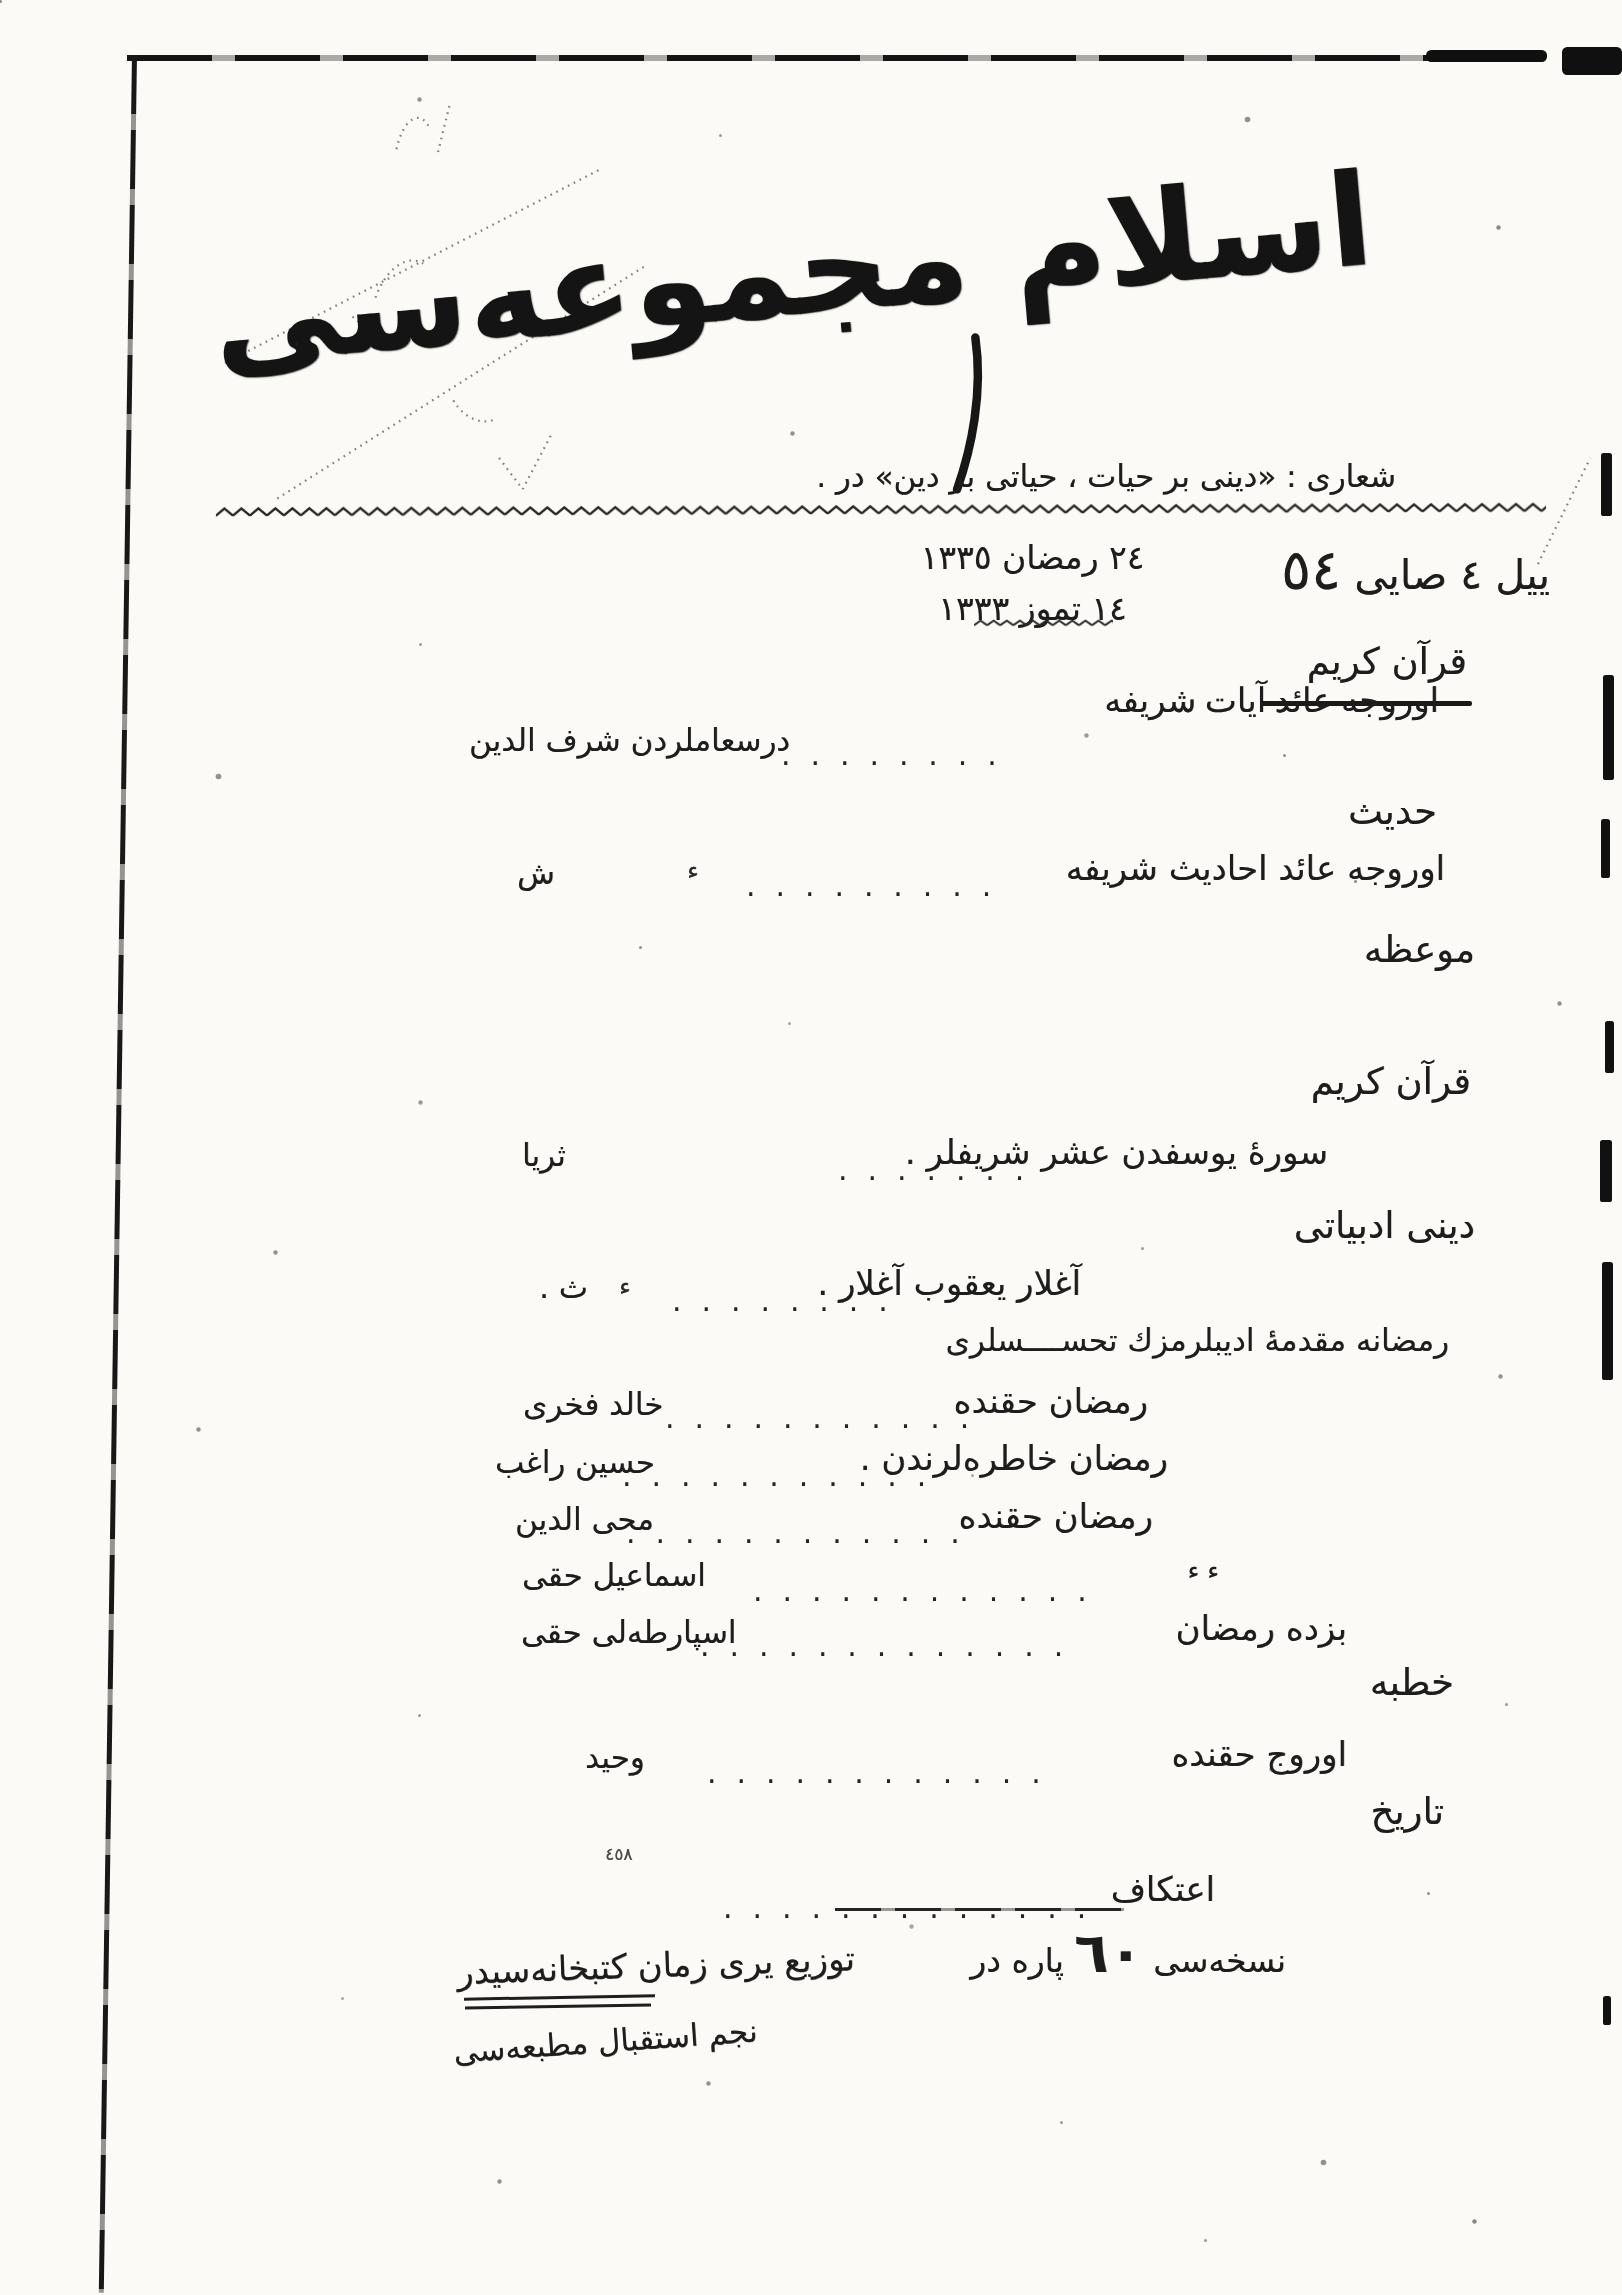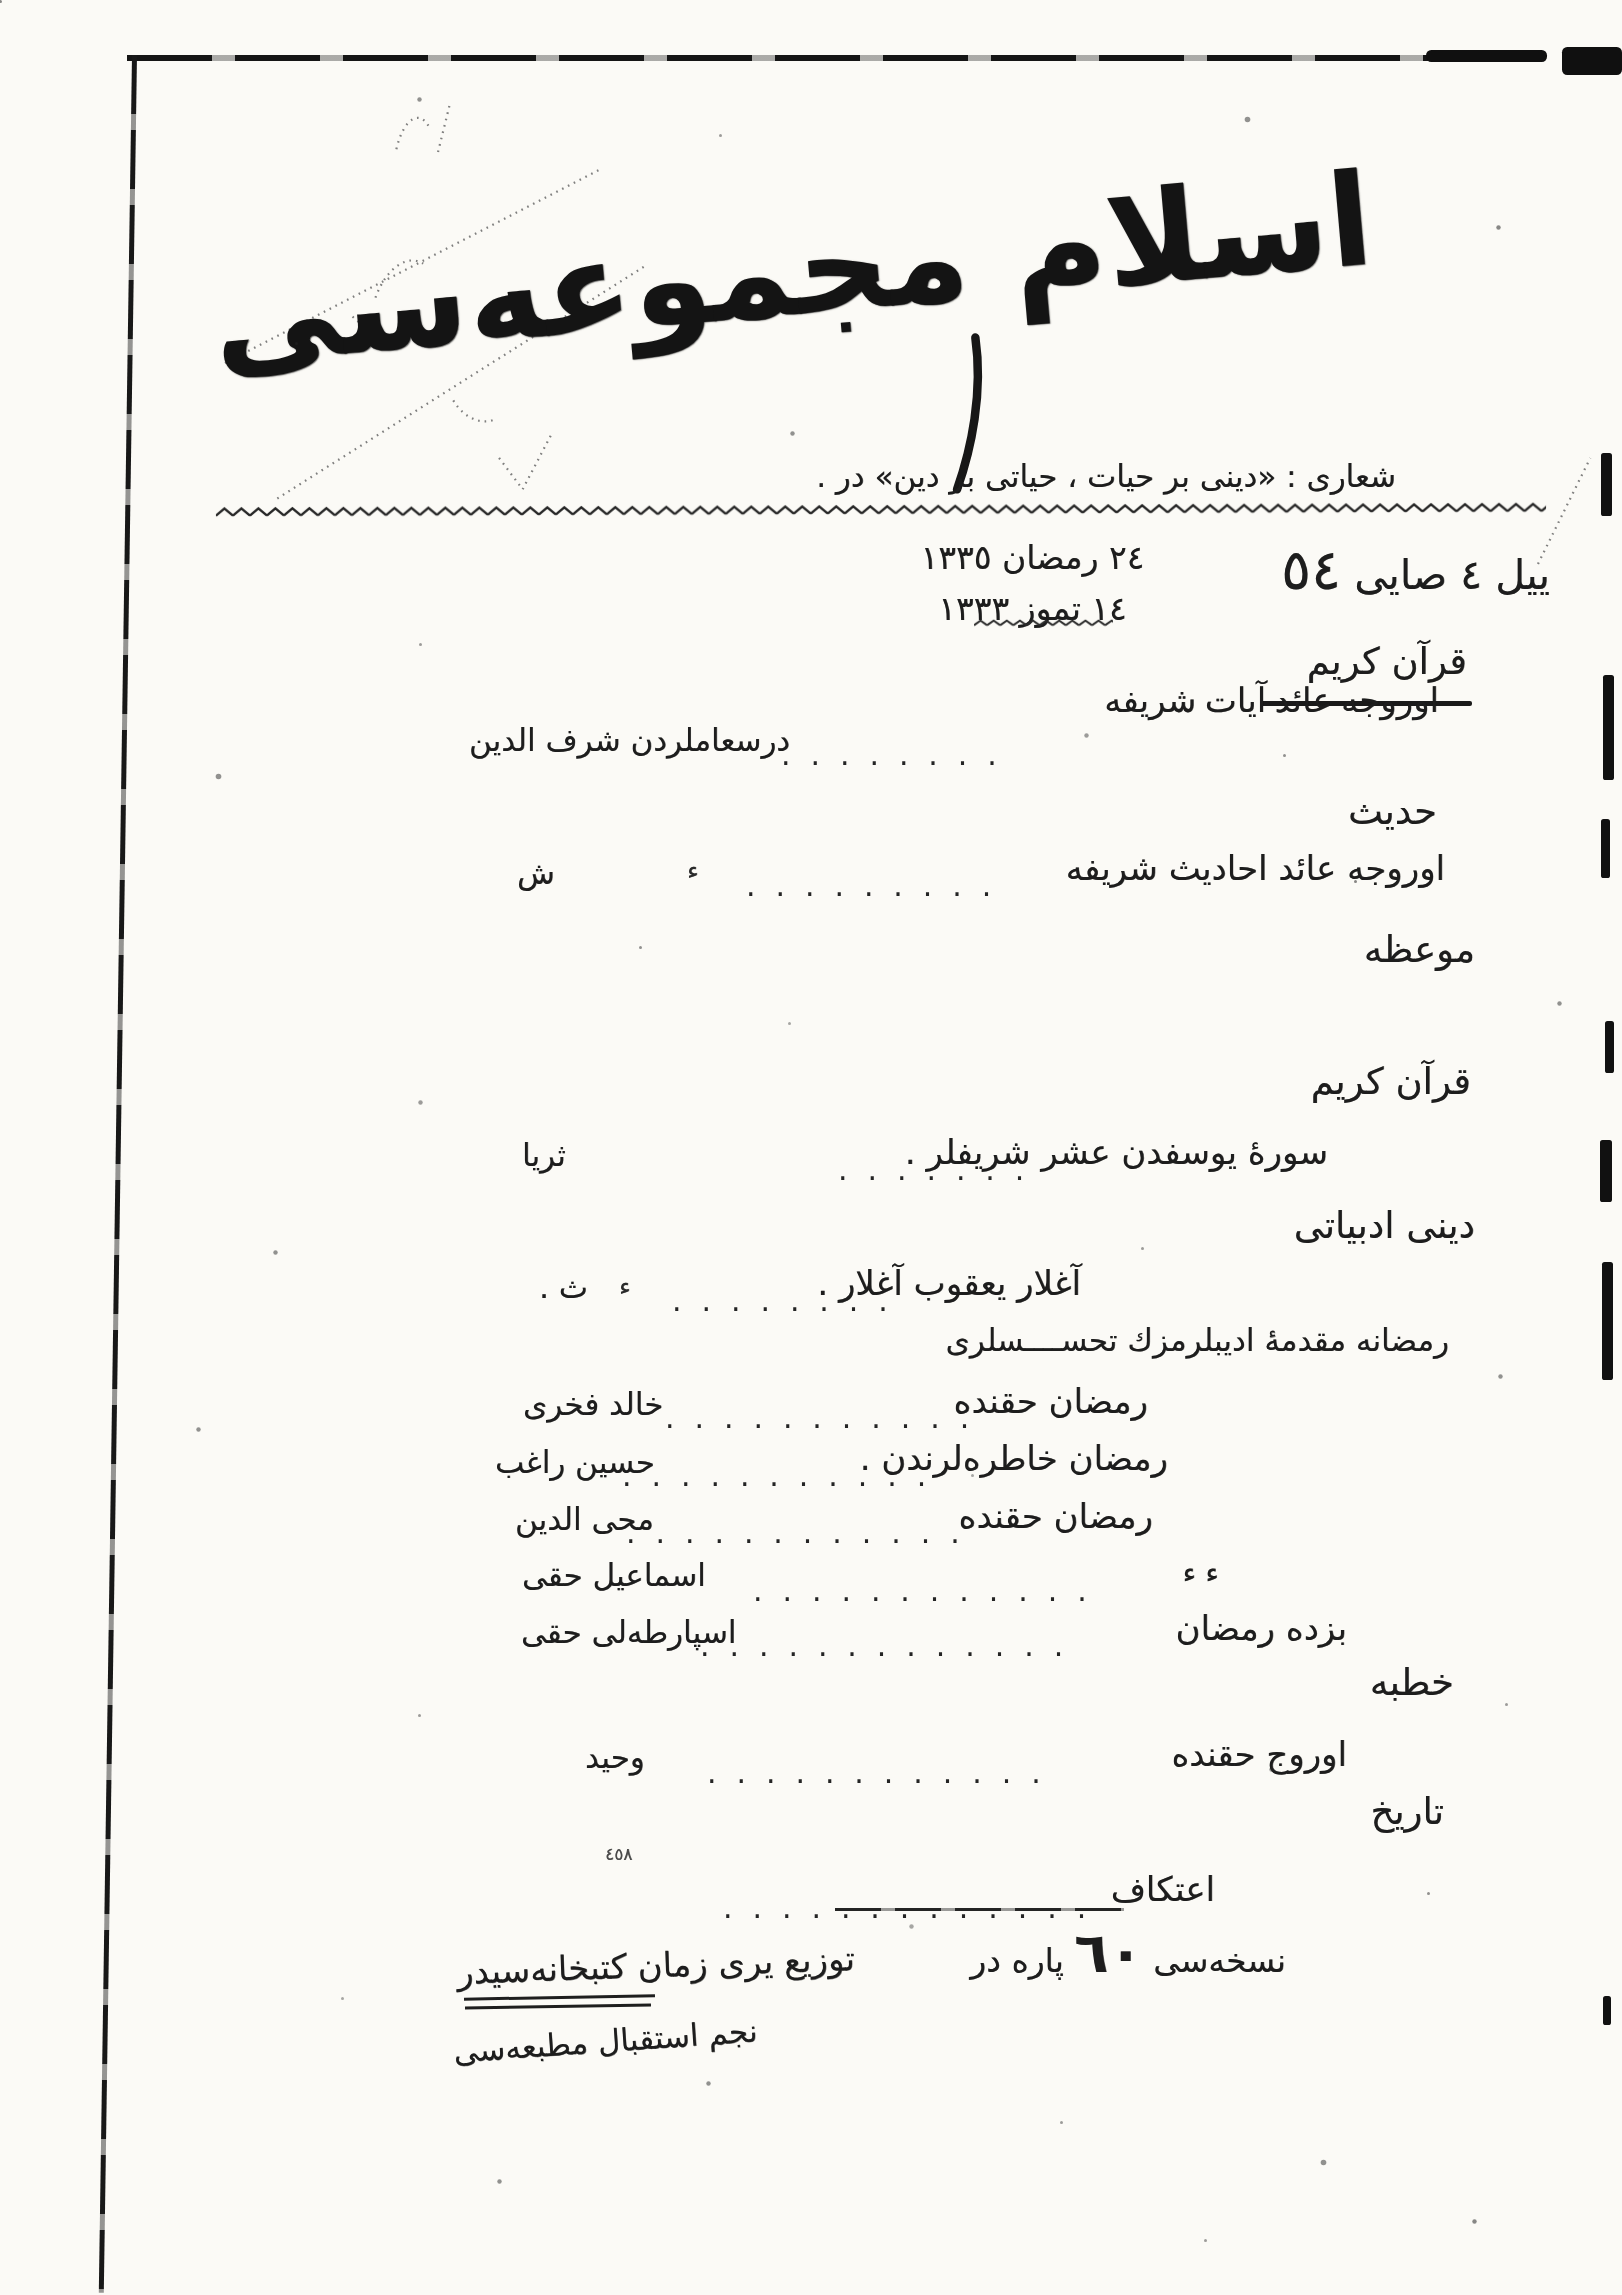--- a/index.html
+++ b/index.html
@@ -21,21 +21,21 @@
   .dates{font-size:33px;text-align:center;line-height:1.0;}
   .dates .d2{margin-top:18.3px;}
   .yearissue{font-size:41px;}
   .issue-num{font-size:56px;line-height:0;}
   
   .heading{font-size:37px;}
   .heading-long{font-size:31px;}
   .etitle{font-size:34px;}
   .eauthor{font-size:31px;}
   .leader{font-size:30px;letter-spacing:5.2px;color:#242424;direction:ltr;}
-  .ditto{letter-spacing:98px;font-size:29px;text-align:right;}
+  .ditto{letter-spacing:98px;font-size:25px;text-align:right;}
   .mark{font-size:25px;color:#2a2a2a;}
   .h-underline{background:#1a1a1a;border-radius:2px;}
   
   .rule{background:repeating-linear-gradient(90deg,#242424 0 46px,rgba(36,36,36,.45) 46px 60px);}
   .dbl{background:#1e1e1e;height:3.3px;}
   .border-top{background:repeating-linear-gradient(90deg,#151515 0 85px,rgba(21,21,21,.35) 85px 108px);}
   .border-left{background:repeating-linear-gradient(180deg,#181818 0 59px,rgba(24,24,24,.45) 59px 75px);}
   .tear{background:#111;border-radius:2.6px;}
   .blob{background:#101010;border-radius:5.2px;}
   

